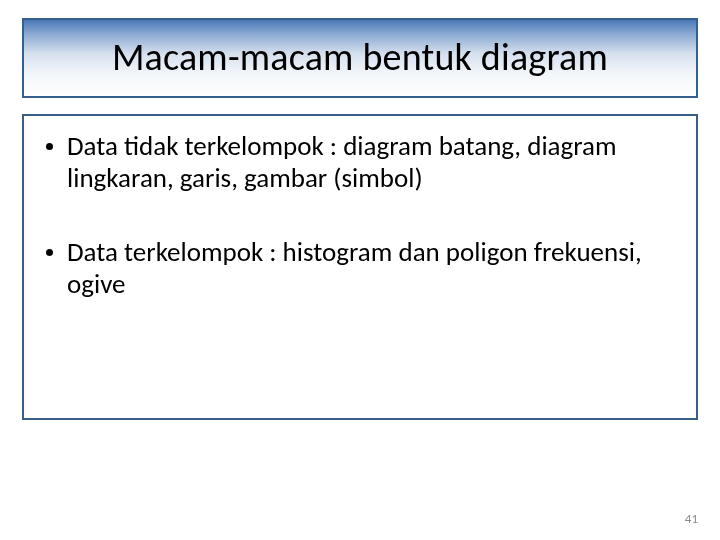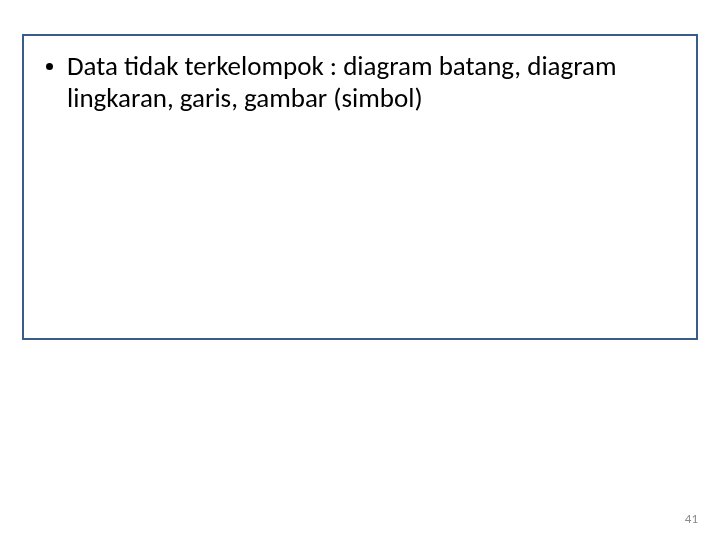--- a/index.html
+++ b/index.html
@@ -60,20 +60,27 @@
     bottom: 14px;
     right: 22px;
     font-size: 13px;
     color: #8a8a8a;
   }
 </style>
 </head>
 <body>
 
 <div class="slide">
+  <div class="title-box">
+    <div class="title-text">Macam-macam bentuk diagram</div>
+  </div>
   <div class="content-box">
     <div class="bullet">
       <span class="dot"></span>
       <span class="text">Data tidak terkelompok : diagram batang, diagram lingkaran, garis, gambar (simbol)</span>
+    </div>
+    <div class="bullet">
+      <span class="dot"></span>
+      <span class="text">Data terkelompok : histogram dan poligon frekuensi, ogive</span>
     </div>
   </div>
   <div class="page-num">41</div>
 </div>
 
 </body></html>

